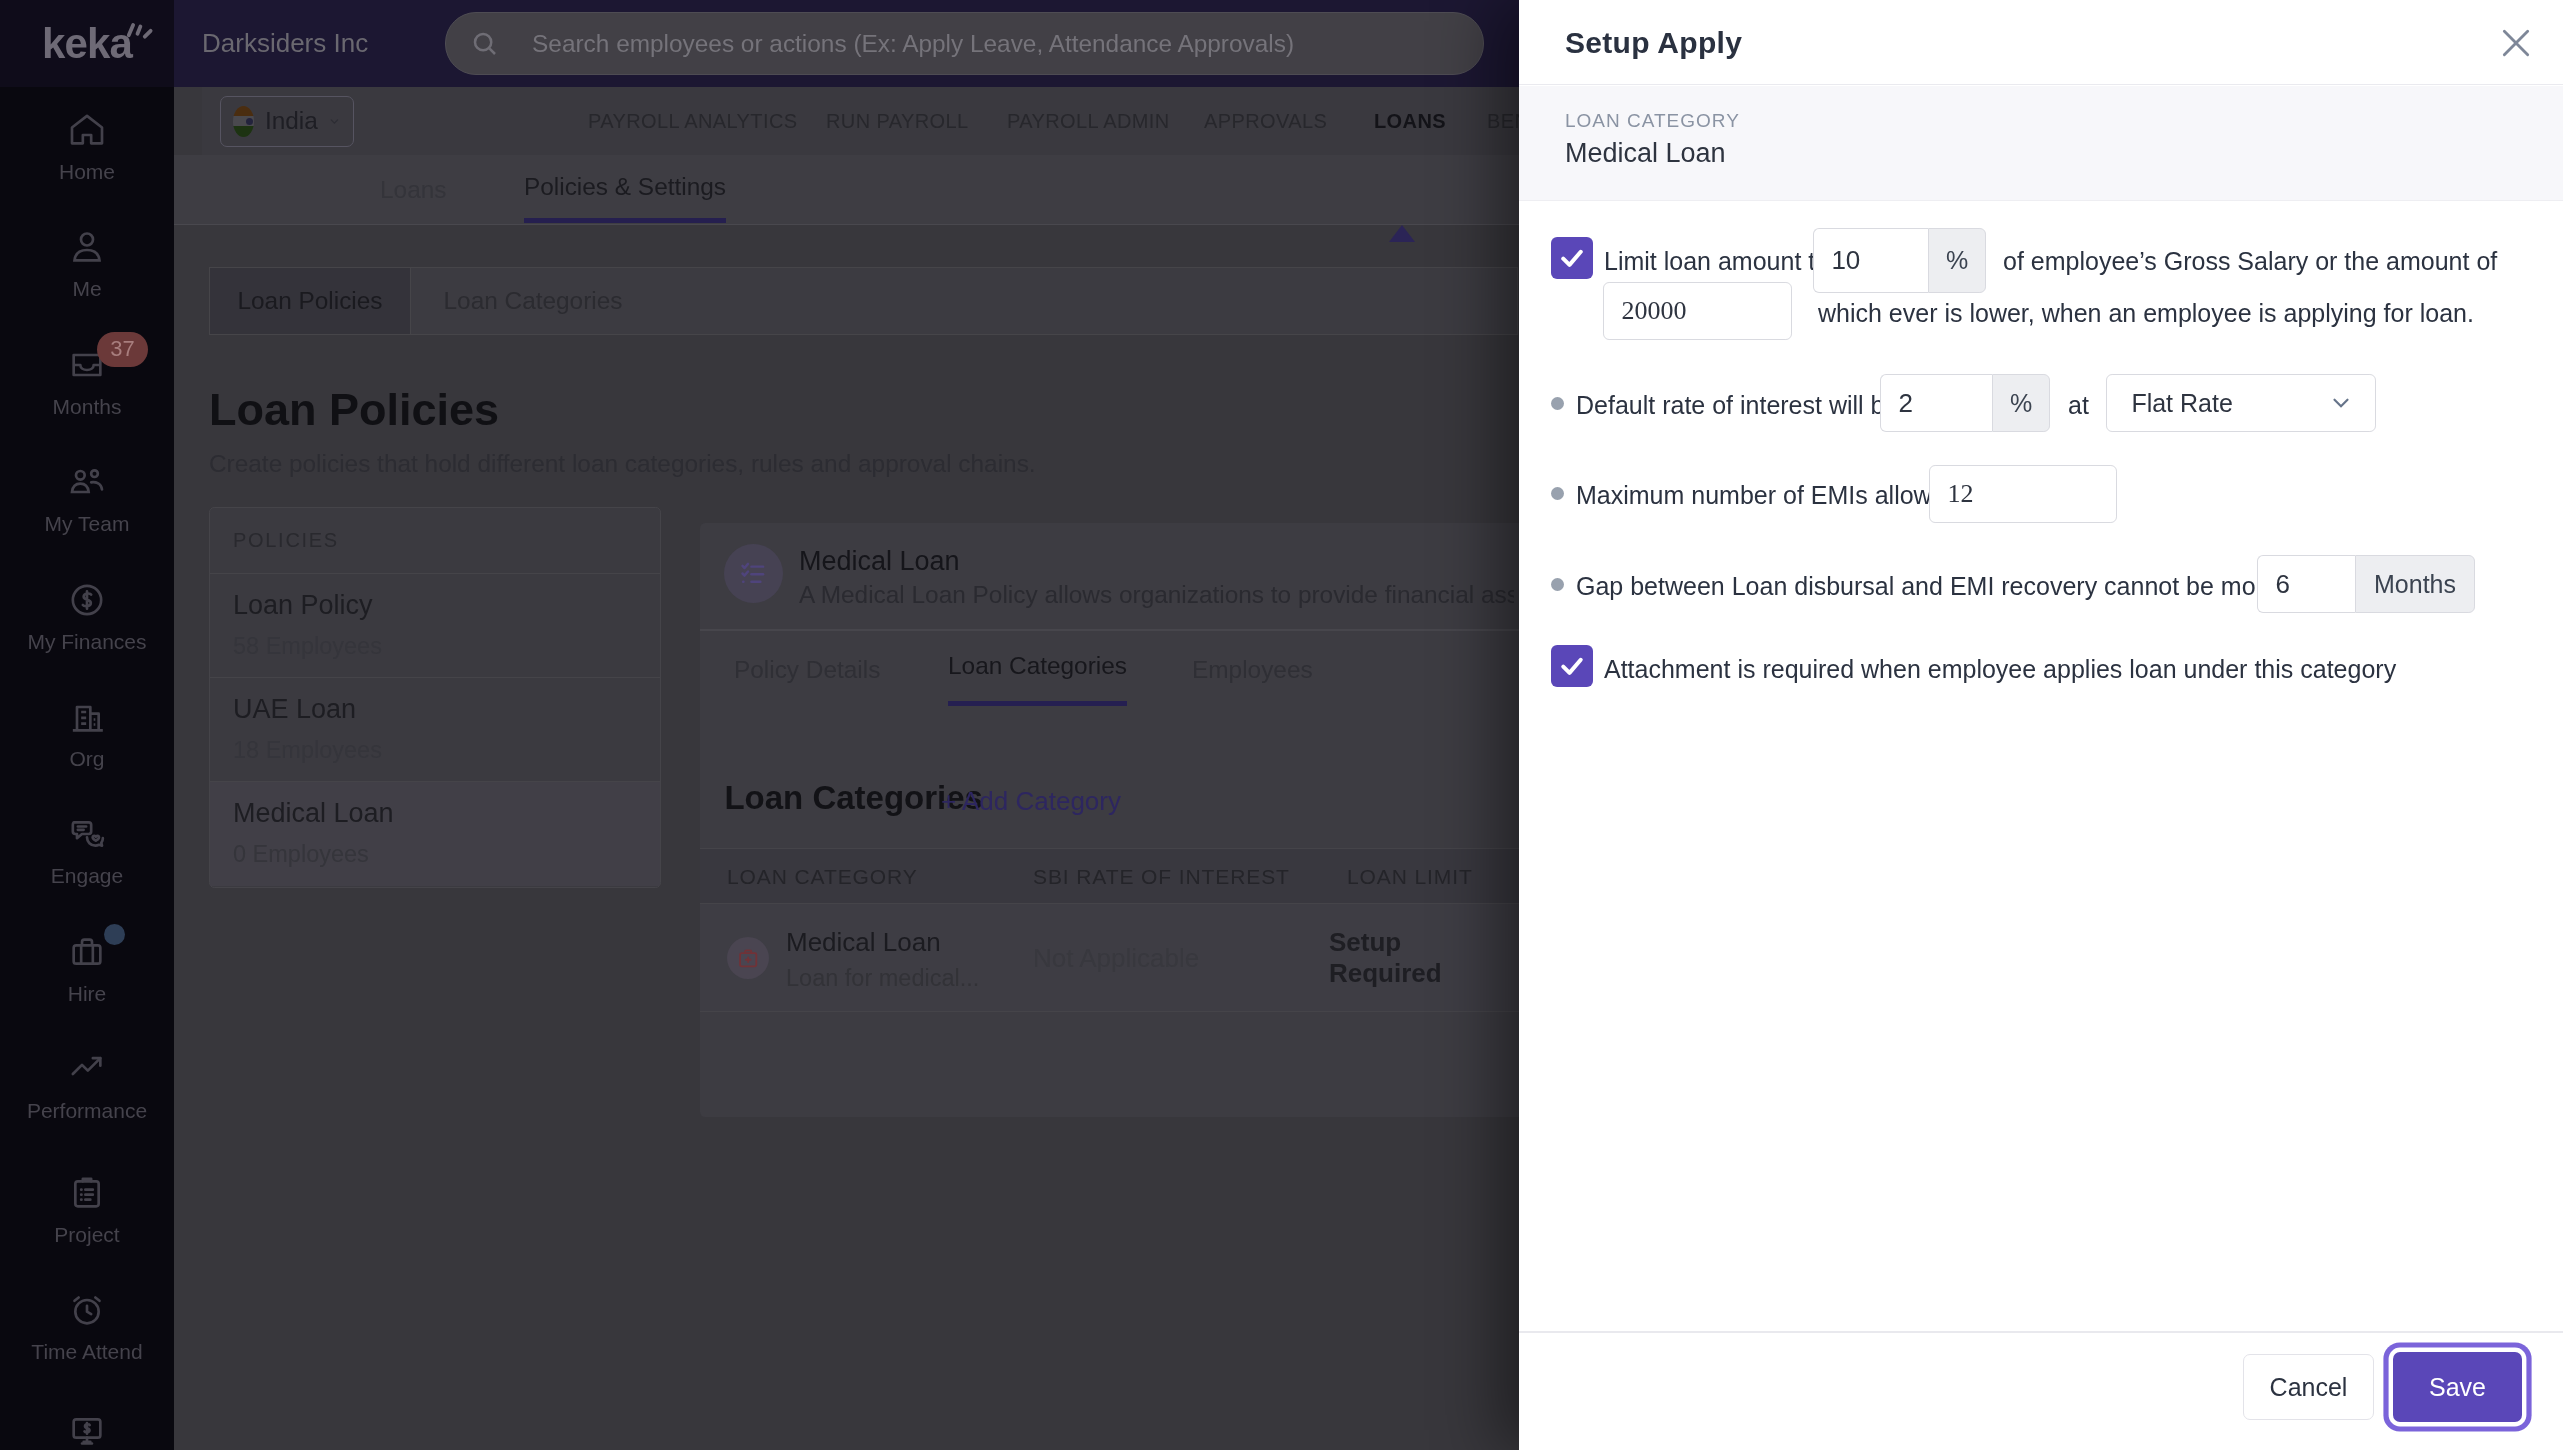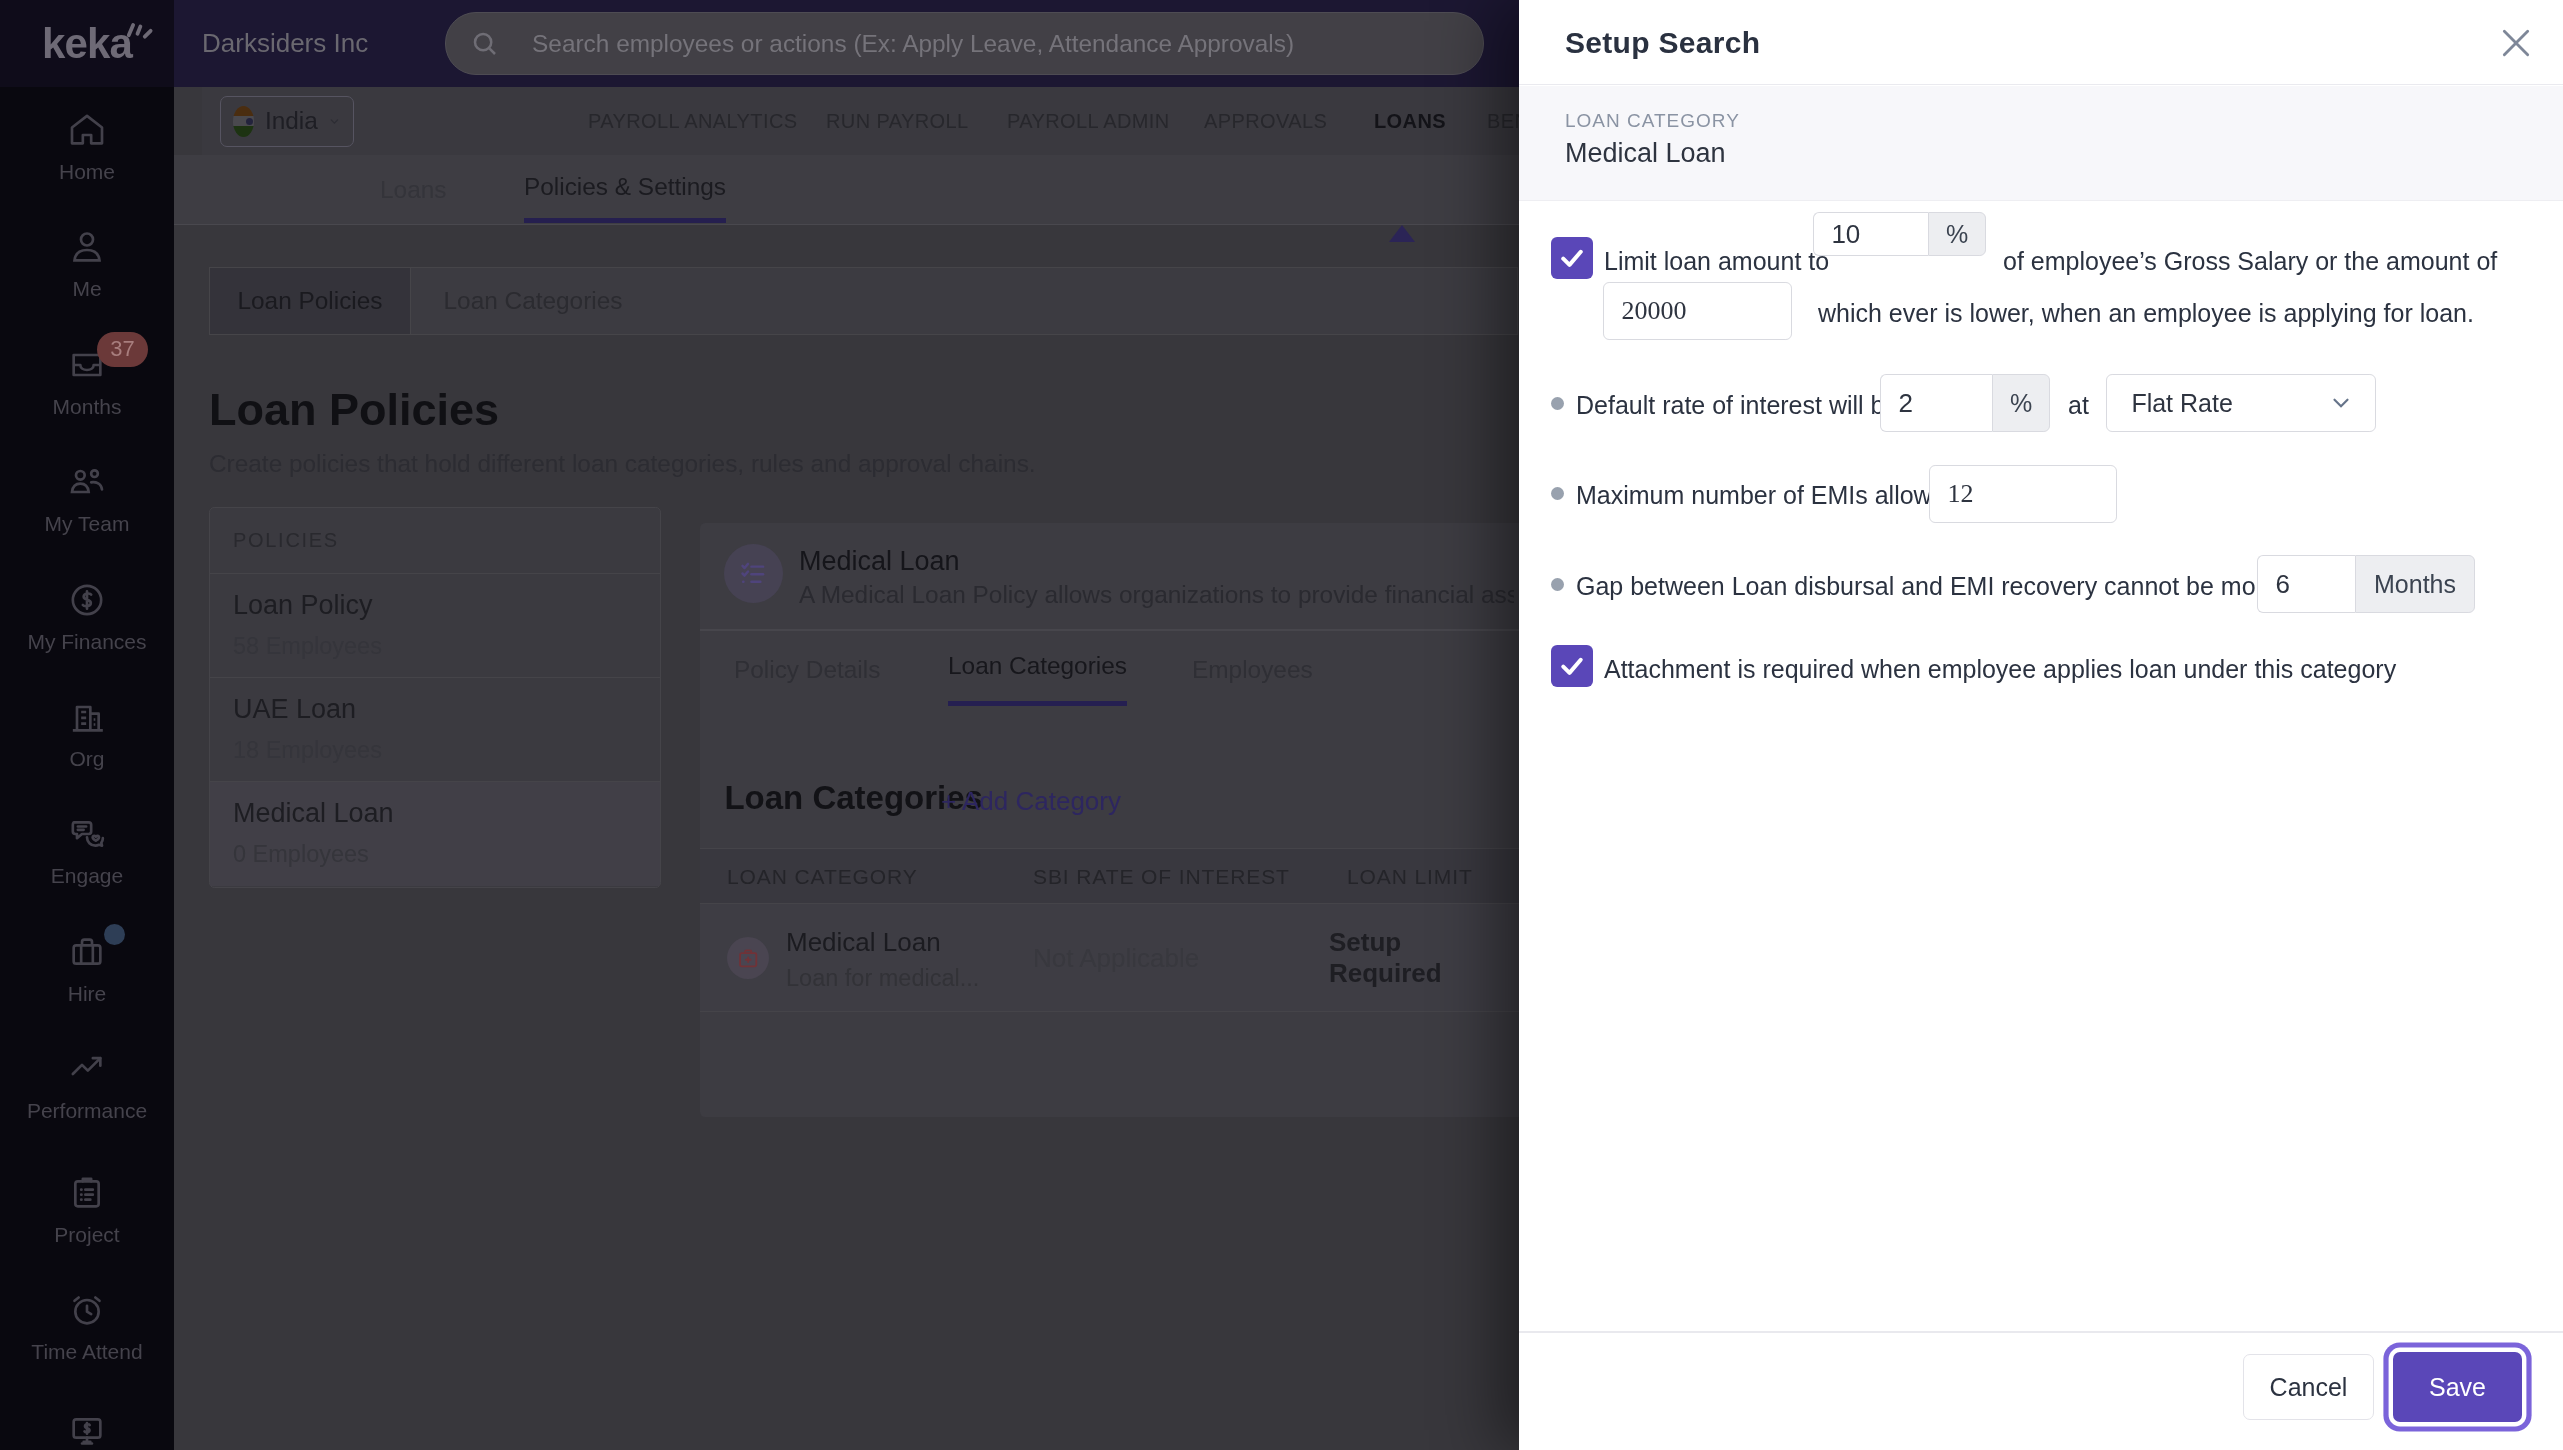--- a/index.html
+++ b/index.html
@@ -323,40 +323,40 @@
       </div>
       <div class="cat-name">Medical Loan</div>
       <div class="cat-sub">Loan for medical...</div>
       <div class="cat-rate">Not Applicable</div>
       <div class="cat-limit">Setup Required</div>
     </div>
   </div>
 
   <div class="drawer">
     <div class="drawer-head">
-      <div class="drawer-title">Setup Search</div>
+      <div class="drawer-title">Setup Apply</div>
       <div class="drawer-close">
         <svg width="40" height="40" viewBox="0 0 24 24" fill="none" stroke="#7e8798" stroke-width="1.7" stroke-linecap="round">
             <path d="M5 5 L19 19 M19 5 L5 19"></path>
           </svg>
       </div>
     </div>
 
     <div class="cat-block">
       <div class="cat-block-label">LOAN CATEGORY</div>
       <div class="cat-block-value">Medical Loan</div>
     </div>
 
     <div class="chk" style="left:32px; top:237px">
       <svg width="30" height="30" viewBox="0 0 24 24" fill="none" stroke="#ffffff" stroke-width="3.2" stroke-linecap="round" stroke-linejoin="round">
           <path d="M5 12.5 L10 17.5 L19 7"></path>
         </svg>
     </div>
     <div class="rule-text" style="left:85px; top:247px">Limit loan amount to</div>
-    <div class="igroup" style="left:294px; top:212px; height:44px">
+    <div class="igroup" style="left:294px; top:228px; height:65px">
       <input style="width: 115px;" value="10">
       <div class="iaddon" style="width:58px">%</div>
     </div>
     <div class="rule-text" style="left:484px; top:247px">of employee’s Gross Salary or the amount of</div>
     <input class="solo-input" style="left: 84px; top: 282px; width: 189px; height: 58px;" value="20000">
     <div class="rule-text" style="left:299px; top:299px">which ever is lower, when an employee is applying for loan.</div>
 
     <div class="bullet" style="top:397px"></div>
     <div class="rule-text" style="left:57px; top:391px">Default rate of interest will be</div>
     <div class="igroup" style="left:361px; top:374px; height:58px">

